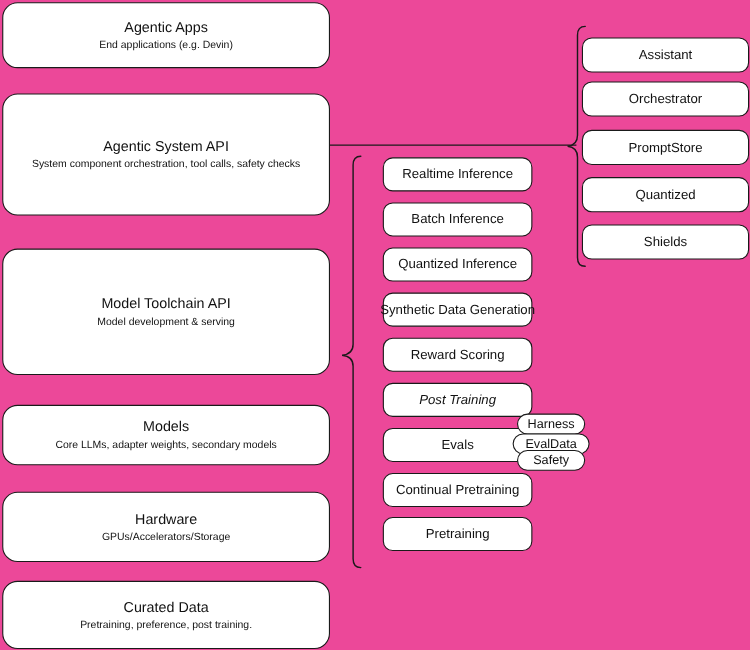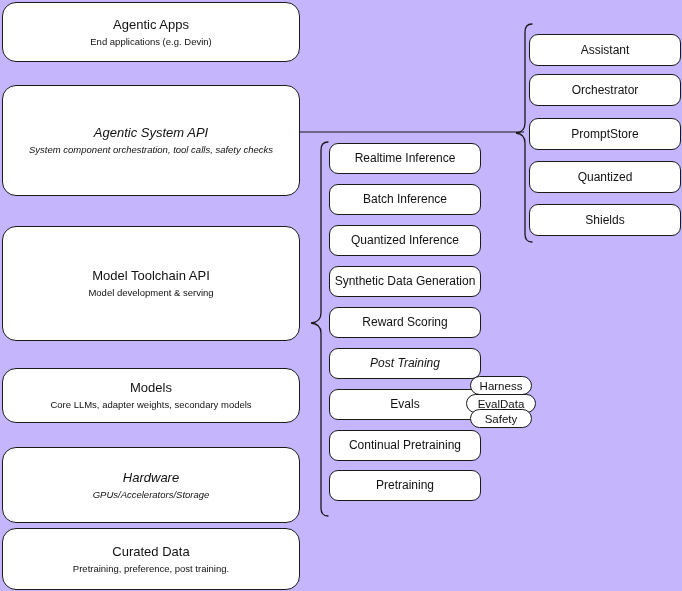--- a/index.html
+++ b/index.html
@@ -4,21 +4,21 @@
 <style>
   html, body {
     margin: 0;
     padding: 0;
     background: #ffffff;
   }
   #canvas {
     position: relative;
     width: 682px;
     height: 591px;
-    background: #c4b5fd;
+    background: #ec4899;
     font-family: "Liberation Sans", sans-serif;
     overflow: hidden;
   }
   
   .box {
     position: absolute;
     box-sizing: border-box;
     border: 1px solid #1a1a1a;
     border-radius: 12px;
     background: #ffffff;
@@ -42,22 +42,22 @@
     white-space: nowrap;
   }
   
   .layer-box {
     left: 2px;
     width: 298px;
     border-radius: 14px;
   }
   
   .mid-box {
-    left: 329px;
-    width: 152px;
+    left: 348px;
+    width: 136px;
     height: 31px;
     border-radius: 9px;
   }
   .mid-box .title { font-size: 12px; }
   
   .right-box {
     left: 529px;
     width: 152px;
     height: 32px;
     border-radius: 9px;
@@ -88,36 +88,36 @@
 </head>
 <body>
 
 <div id="canvas">
 
   <div class="box layer-box" style="top:2px; height:60px;">
     <div class="title">Agentic Apps</div>
     <div class="subtitle">End applications (e.g. Devin)</div>
   </div>
 
-  <div class="box layer-box" style="top:85px; height:111px;font-style:italic;">
+  <div class="box layer-box" style="top:85px; height:111px;">
     <div class="title">Agentic System API</div>
     <div class="subtitle">System component orchestration, tool calls, safety checks</div>
   </div>
 
   <div class="box layer-box" style="top:226px; height:115px;">
     <div class="title">Model Toolchain API</div>
     <div class="subtitle">Model development &amp; serving</div>
   </div>
 
   <div class="box layer-box" style="top:368px; height:55px;">
     <div class="title">Models</div>
     <div class="subtitle">Core LLMs, adapter weights, secondary models</div>
   </div>
 
-  <div class="box layer-box" style="top:447px; height:76px;font-style:italic;">
+  <div class="box layer-box" style="top:447px; height:64px;">
     <div class="title">Hardware</div>
     <div class="subtitle">GPUs/Accelerators/Storage</div>
   </div>
 
   <div class="box layer-box" style="top:528px; height:62px;">
     <div class="title">Curated Data</div>
     <div class="subtitle">Pretraining, preference, post training.</div>
   </div>
 
   <div class="connector" style="left:300px; top:120px; width:232px; height:24px;">

